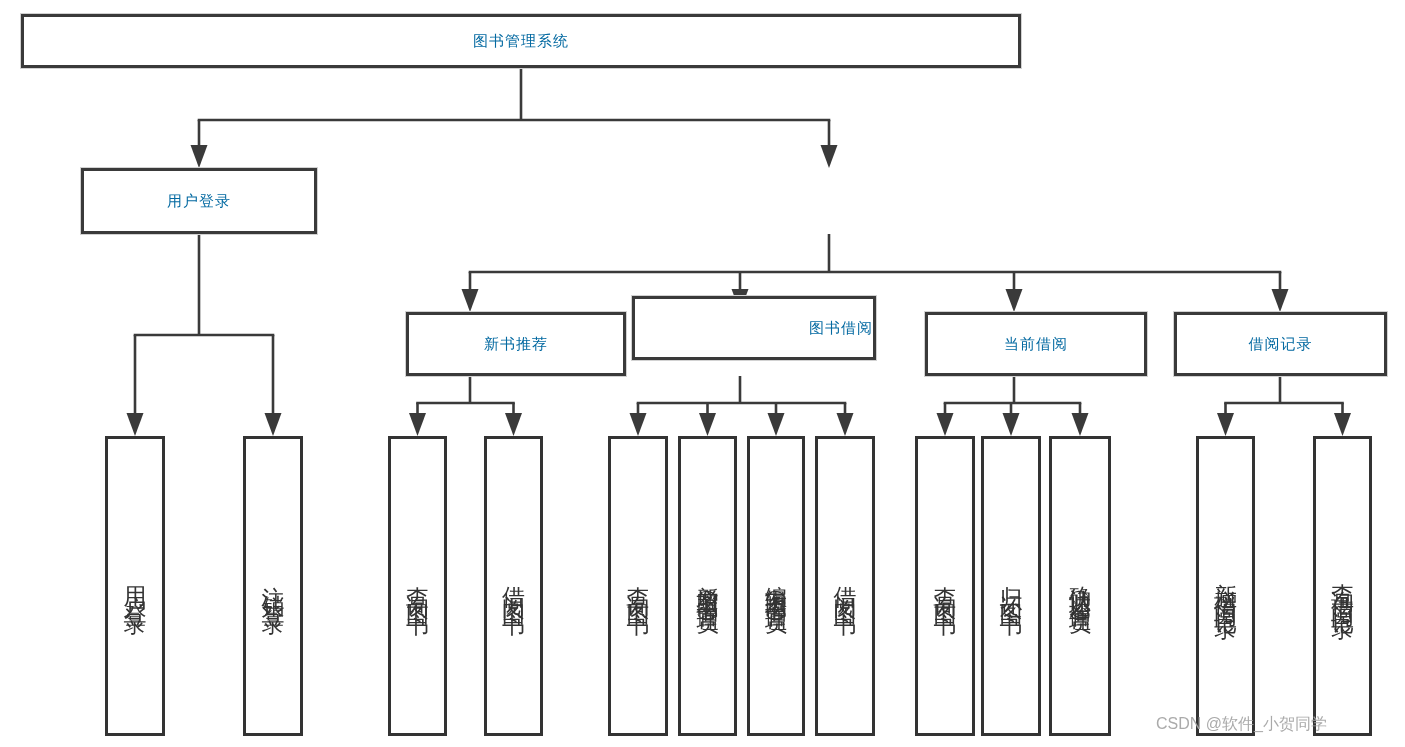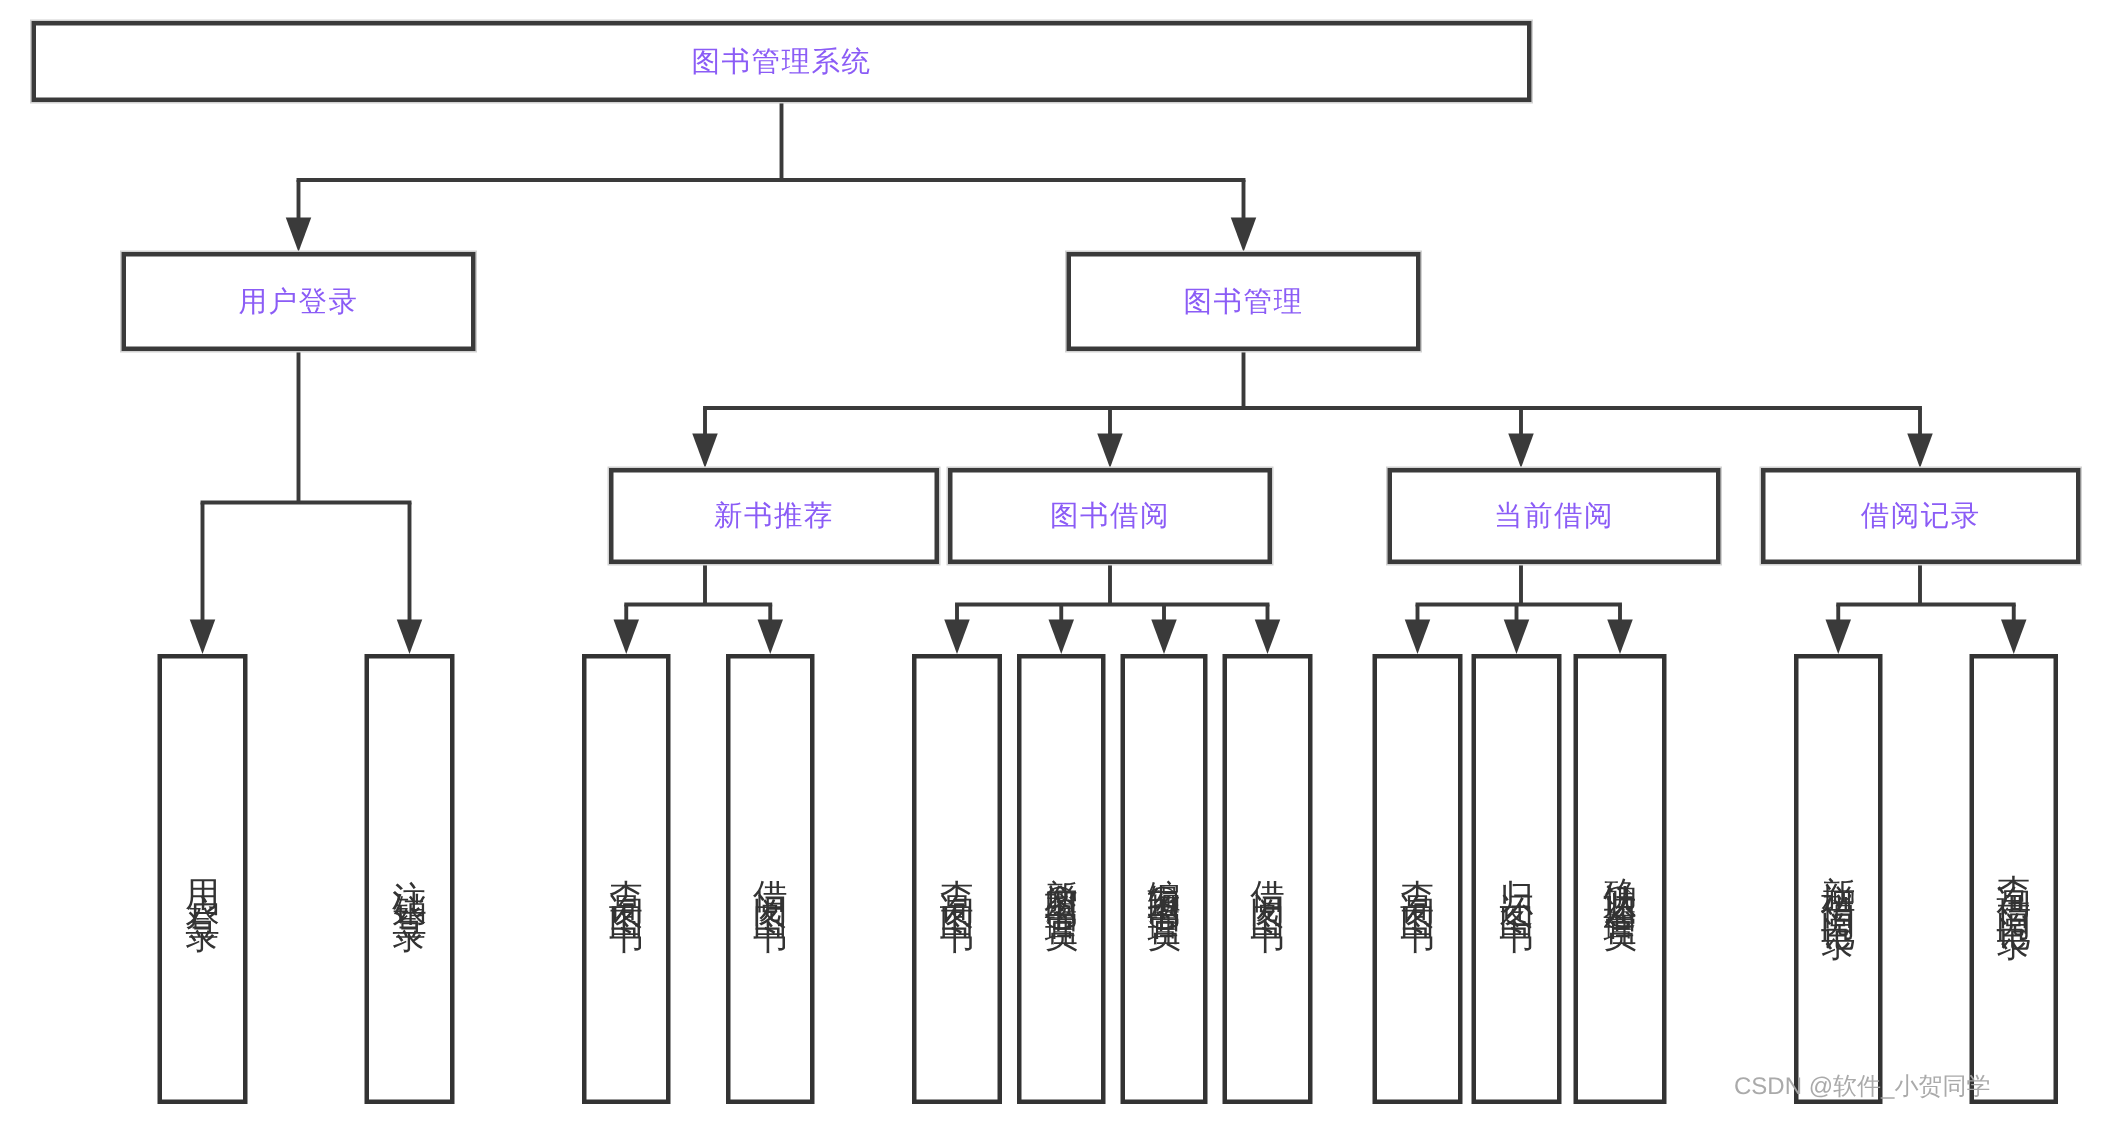--- a/index.html
+++ b/index.html
@@ -22,22 +22,22 @@
     box-sizing: border-box;
     background: #ffffff;
     border: 3px solid #3a3a3a;
     box-shadow: 0 0 0 1px #d2d2d2;
     display: flex;
     align-items: center;
     justify-content: center;
     z-index: 2;
   }
   .hbox .hlabel {
-    font-size: 19px;
-    color: #8b5cf6;
+    font-size: 15px;
+    color: #0369a1;
     letter-spacing: 1px;
     white-space: nowrap;
   }
   .vbox {
     position: absolute;
     box-sizing: border-box;
     background: #ffffff;
     border: 3px solid #333333;
     display: flex;
     align-items: center;
@@ -127,28 +127,25 @@
       <polygon points="1334,413 1351,413 1342.5,436" fill="#3a3a3a"></polygon>
     </svg>
 
   <div class="hbox" style="left:21px; top:14px; width:1000px; height:54px;">
     <span class="hlabel">图书管理系统</span>
   </div>
 
   <div class="hbox" style="left:81px; top:168px; width:236px; height:66px;">
     <span class="hlabel">用户登录</span>
   </div>
-  <div class="hbox" style="left:711px; top:168px; width:236px; height:66px;">
-    <span class="hlabel">图书管理</span>
-  </div>
 
   <div class="hbox" style="left:360px; top:312px; width:220px; height:64px;margin-left:46px;">
     <span class="hlabel">新书推荐</span>
   </div>
-  <div class="hbox" style="left:632px; top:312px; width:216px; height:64px;">
+  <div class="hbox" style="left:632px; top:296px; width:244px; height:64px;justify-content:flex-end;">
     <span class="hlabel">图书借阅</span>
   </div>
   <div class="hbox" style="left:903px; top:312px; width:222px; height:64px;margin-left:22px;">
     <span class="hlabel">当前借阅</span>
   </div>
   <div class="hbox" style="left:1174px; top:312px; width:213px; height:64px;text-align:right;">
     <span class="hlabel">借阅记录</span>
   </div>
 
   <div class="vbox" style="left:105px; top:436px; width:60px; height:300px;">

